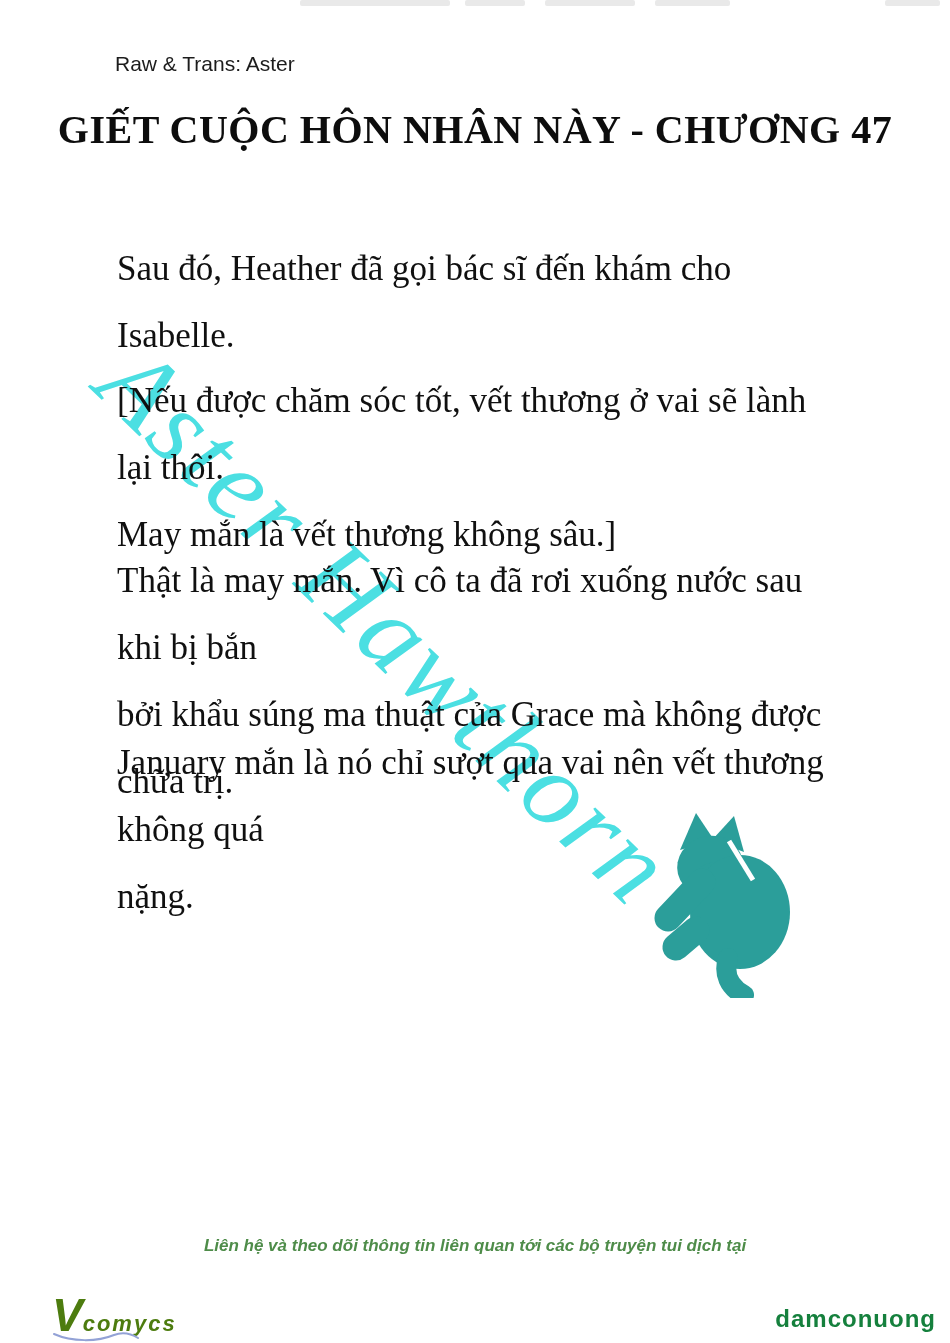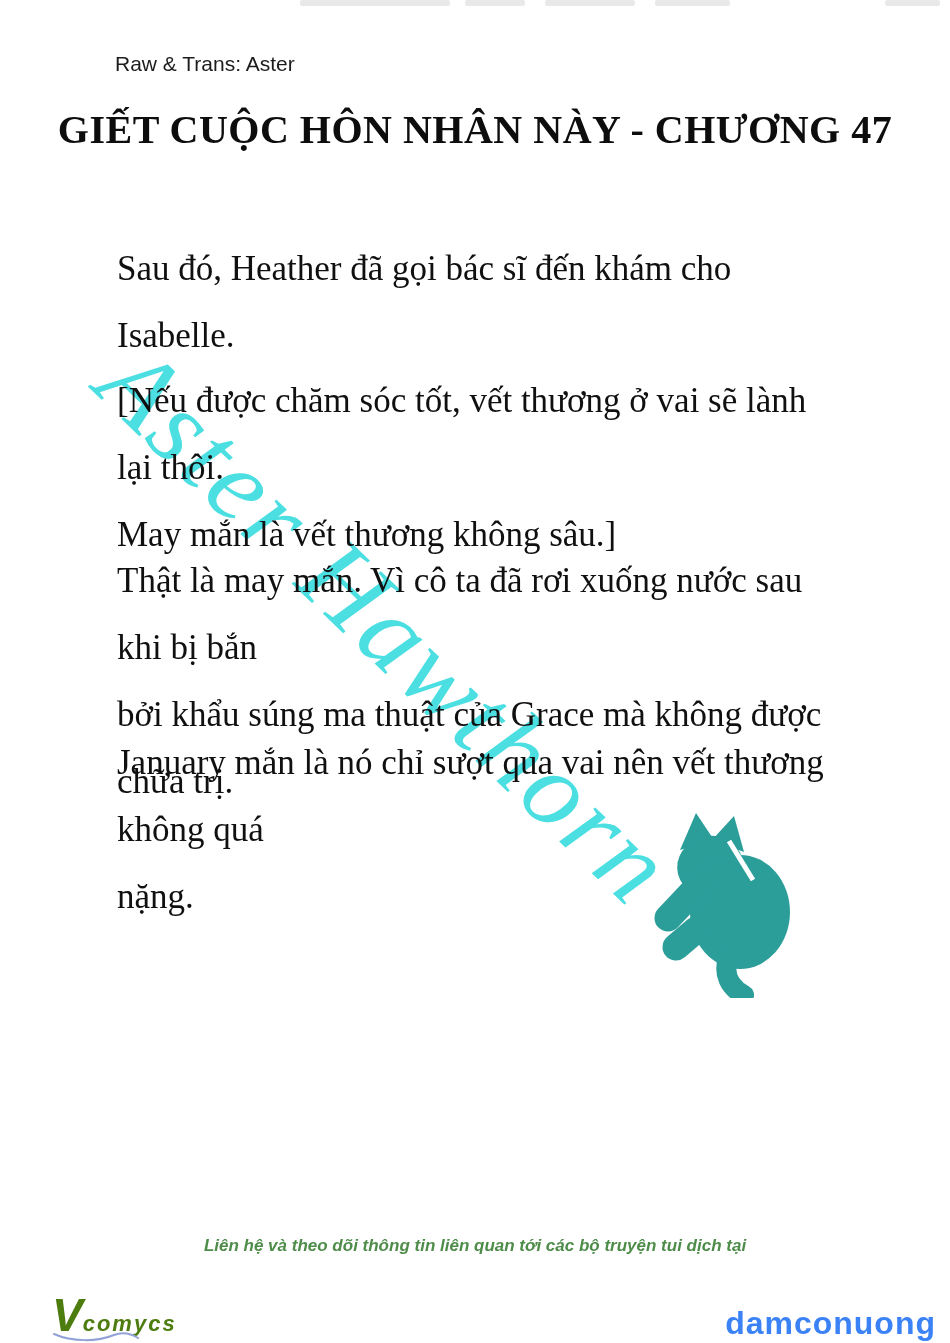--- a/index.html
+++ b/index.html
@@ -40,22 +40,22 @@
   .f3{top:1266px;font-size:18px;}
   .logo{
     position:absolute;left:16px;top:1288px;display:block;z-index:2;
     font-family:"Liberation Sans",sans-serif;font-weight:bold;font-style:italic;
     font-size:22px;letter-spacing:2px;color:#4d7c0f;margin-left:36px;
   }
   .logo::first-letter{font-size:46px;letter-spacing:0;}
   .logo-flourish{position:absolute;left:52px;top:1330px;z-index:2;}
   .corner-mark{
     position:absolute;right:14px;top:1305px;z-index:2;
-    font-family:"Liberation Sans",sans-serif;font-weight:bold;font-size:32px;
-    color:#3b82f6;letter-spacing:1px;
+    font-family:"Liberation Sans",sans-serif;font-weight:bold;font-size:24px;
+    color:#15803d;letter-spacing:1px;
     text-shadow:0 0 2px #ffffff,1px 1px 0 #ffffff,-1px -1px 0 #ffffff;
   }
 </style>
 </head>
 <body>
 
 <div id="page">
 
   <div class="remnant" style="left:300px;width:150px;"></div>
   <div class="remnant" style="left:465px;width:60px;"></div>

